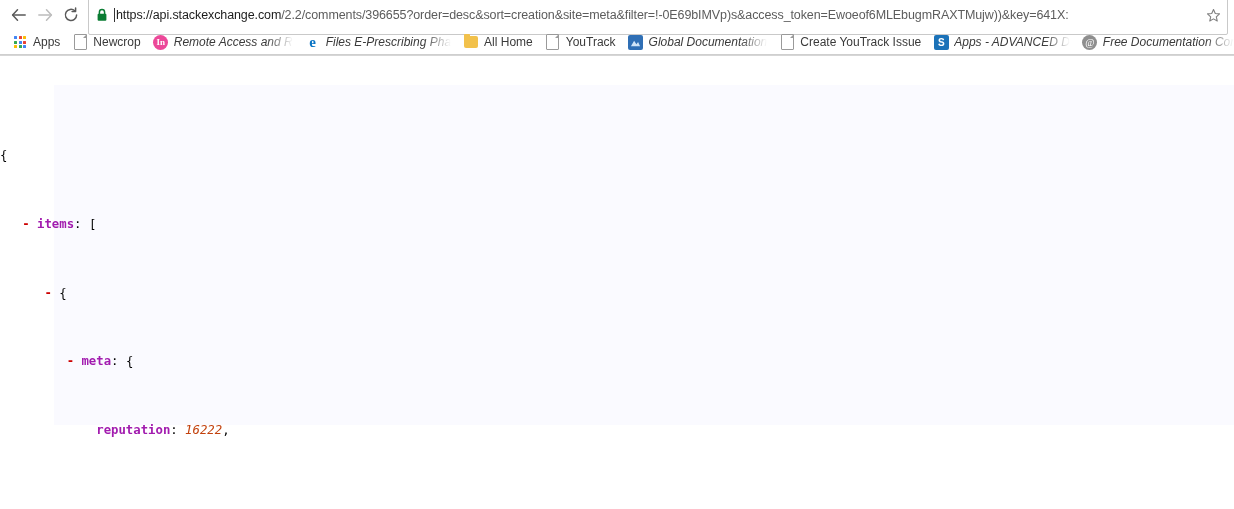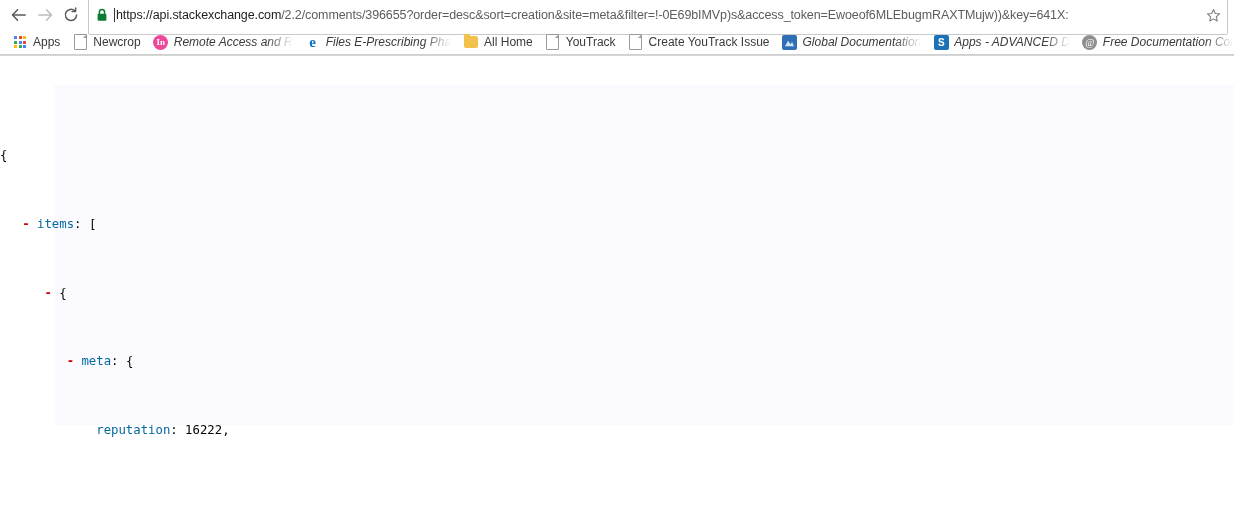--- a/index.html
+++ b/index.html
@@ -184,22 +184,22 @@
     left: 54px;
     right: 0;
     top: 29px;
     height: 340px;
     background: #fafaff;
     z-index: 0;
   }
   .json-lines { position: relative; z-index: 1; }
   .ln { height: 17.2px; white-space: pre; }
 
-  .k    { color: #0369a1; font-weight: normal; }
-  .num  { color: #000000; }
+  .k    { color: #a21caf; font-weight: bold; }
+  .num  { color: #c2410c; font-style: italic; }
   .punc { color: #000000; }
   .tog  { color: #cc0000; font-weight: bold; }
   .brace{ color: #000000; }
 </style>
 </head>
 <body>
 
 <div class="browser-chrome">
 
   <div class="toolbar-row">
@@ -295,38 +295,38 @@
       <span class="bm-label">All Home</span>
     </div>
 
     <div class="bm">
       <span class="bm-ico">
           <span class="ico-doc"></span>
         </span>
       <span class="bm-label">YouTrack</span>
     </div>
 
-    <div class="bm">
-      <span class="bm-ico">
-          <span class="ico-doc"></span>
-        </span>
-      <span class="bm-label">Create YouTrack Issue</span>
-    </div>
-
     <div class="bm fade">
       <span class="bm-ico">
         <span class="ico-square" style="background:#2f6fb5;">
           <svg width="11" height="11" viewBox="0 0 12 12">
               <path d="M1 10 L4.5 4 L7 8 L8.8 5.5 L11 10 Z" fill="#cfe4f7"></path>
             </svg>
         </span>
       </span>
       <span class="bm-label">Global Documentation</span>
     </div>
 
+    <div class="bm">
+      <span class="bm-ico">
+          <span class="ico-doc"></span>
+        </span>
+      <span class="bm-label">Create YouTrack Issue</span>
+    </div>
+
     <div class="bm fade">
       <span class="bm-ico">
         <span class="ico-square" style="background:#1b72b8;">S</span>
       </span>
       <span class="bm-label">Apps - ADVANCED D</span>
     </div>
 
     <div class="bm fade">
       <span class="bm-ico">
           <span class="ico-at">@</span>

